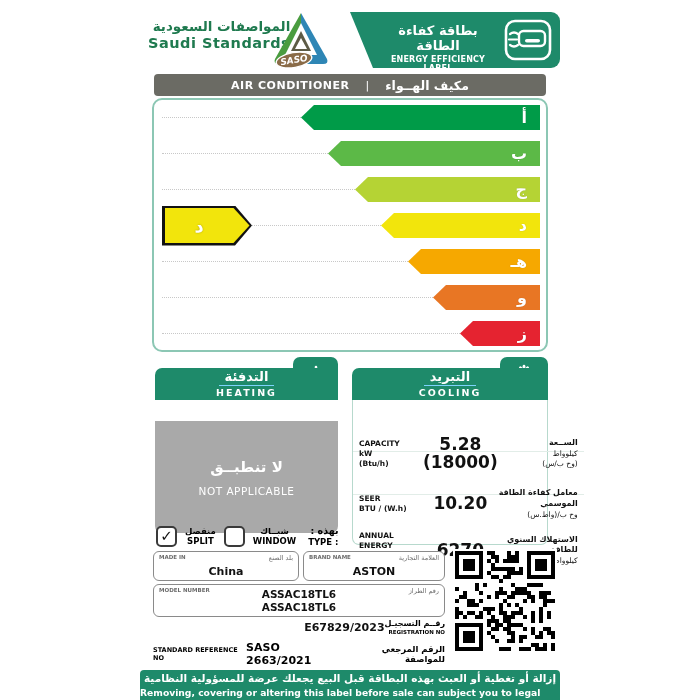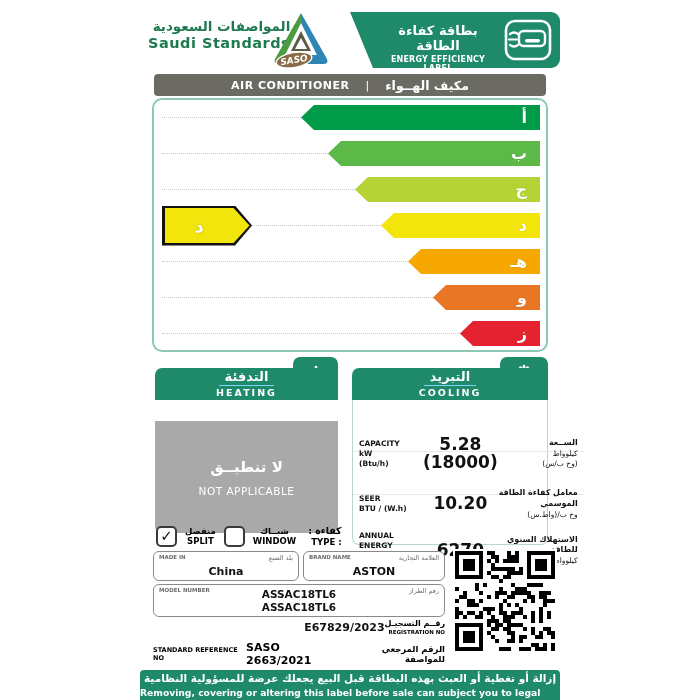--- a/index.html
+++ b/index.html
@@ -328,21 +328,21 @@
       <span class="opt">
         <span class="ar" dir="rtl">منفصل</span>
         <span class="en">SPLIT</span>
       </span>
       <span class="chk"></span>
       <span class="opt">
         <span class="ar" dir="rtl">شبــاك</span>
         <span class="en">WINDOW</span>
       </span>
       <span class="type-label">
-        <span class="ar" dir="rtl">كفاءة :</span>
+        <span class="ar" dir="rtl">بهذه :</span>
         <span class="en">TYPE :</span>
       </span>
     </div>
 
     <div class="info-box made-in">
       <span class="ib-lab-en">MADE IN</span>
       <span class="ib-lab-ar" dir="rtl">بلد الصنع</span>
       <span class="ib-val">China</span>
     </div>
 

